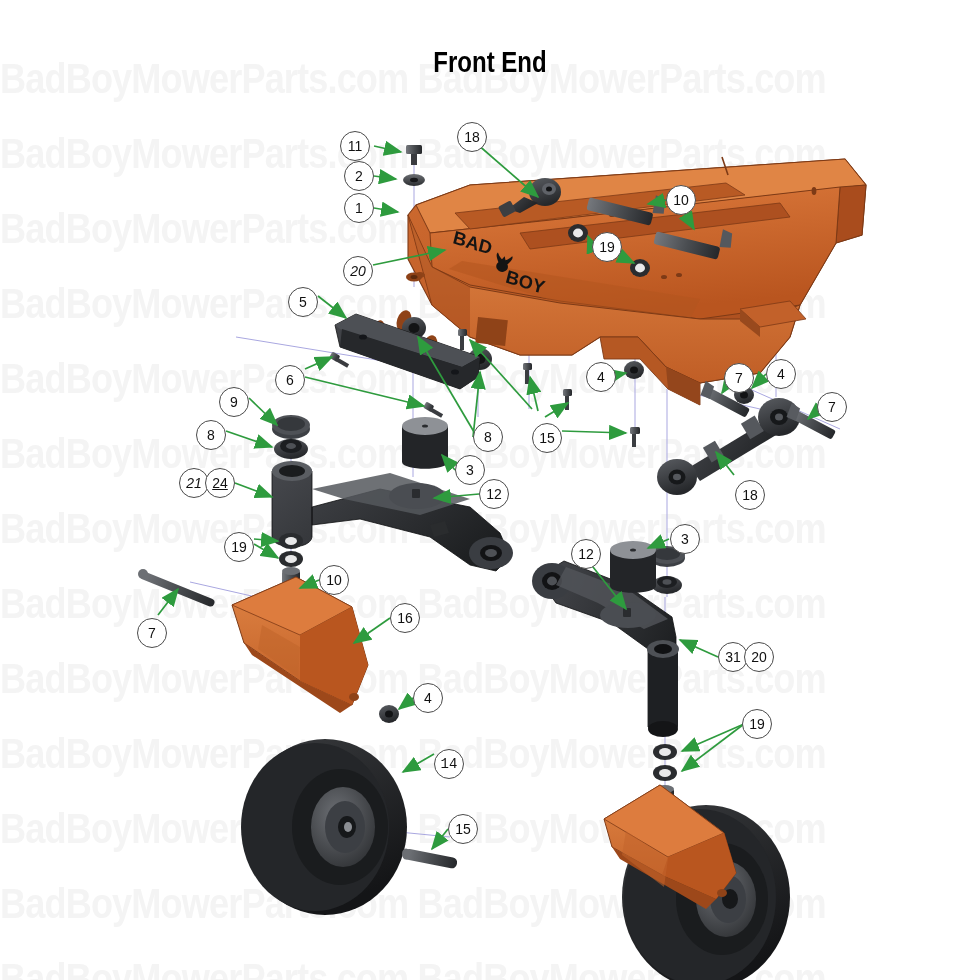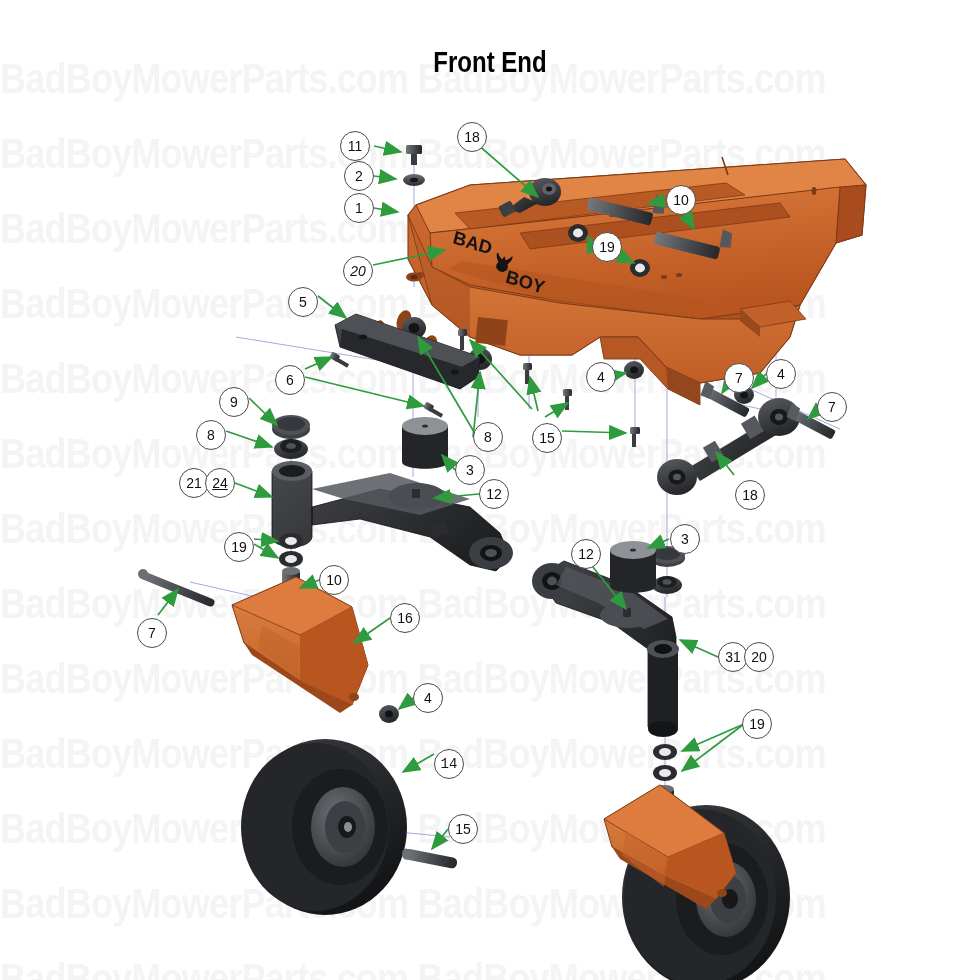--- a/index.html
+++ b/index.html
@@ -458,21 +458,21 @@
       <div class="bub" style="left: 196px; top: 383px;">8</div>
       <div class="bub" style="left: 473px; top: 385px;">8</div>
       <div class="bub" style="left: 532px; top: 386px;">15</div>
       <div class="bub" style="left: 586px; top: 325px;">4</div>
       <div class="bub" style="left: 724px; top: 326px;">7</div>
       <div class="bub" style="left: 766px; top: 322px;">4</div>
       <div class="bub" style="left: 817px; top: 355px;">7</div>
       <div class="bub" style="left: 735px; top: 443px;">18</div>
       <div class="bub" style="left: 455px; top: 418px;">3</div>
       <div class="bub" style="left: 479px; top: 442px;">12</div>
-      <div class="bub" style="left: 179px; top: 431px;">21</div>
+      <div class="bub" style="left: 179px; top: 431px; font-style: italic;">21</div>
       <div class="bub" style="left: 205px; top: 431px; text-decoration: underline;">24</div>
       <div class="bub" style="left: 224px; top: 495px;">19</div>
       <div class="bub" style="left: 137px; top: 581px;">7</div>
       <div class="bub" style="left: 319px; top: 528px;">10</div>
       <div class="bub" style="left: 390px; top: 566px;">16</div>
       <div class="bub" style="left: 413px; top: 646px;">4</div>
       <div class="bub" style="left: 434px; top: 712px; font-family: Liberation Mono, monospace;">14</div>
       <div class="bub" style="left: 448px; top: 777px;">15</div>
       <div class="bub" style="left: 670px; top: 487px;">3</div>
       <div class="bub" style="left: 571px; top: 502px;">12</div>

